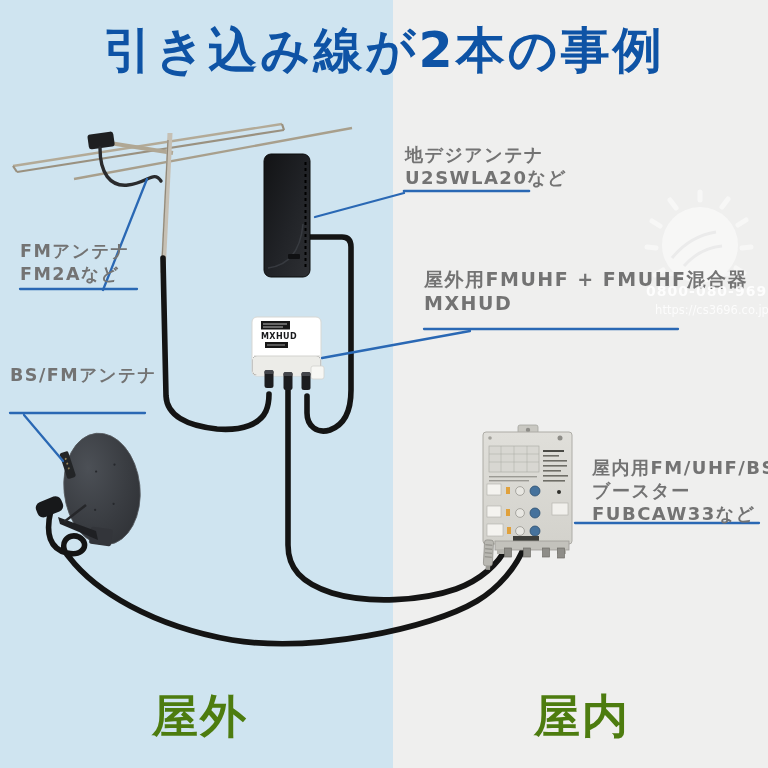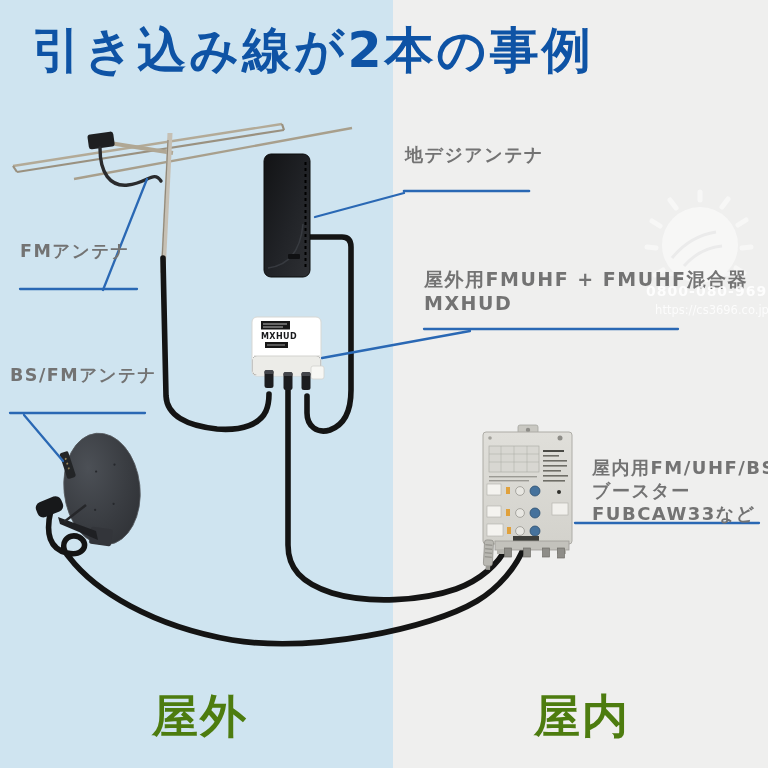--- a/index.html
+++ b/index.html
@@ -1,22 +1,22 @@
 <!DOCTYPE html>
 <html><head>
 <meta charset="utf-8">
 <style>
   html,body{margin:0;padding:0;}
   body{width:768px;height:768px;overflow:hidden;font-family:"DejaVu Sans","Liberation Sans",sans-serif;}
   #stage{position:relative;width:768px;height:768px;background:#efefee;}
   .bg-outdoor{position:absolute;left:0;top:0;width:393px;height:768px;background:#cfe4f0;}
   .bg-indoor{position:absolute;left:393px;top:0;width:375px;height:768px;background:#efefee;}
   svg.diagram{position:absolute;left:0;top:0;}
-  .page-title{position:absolute;left:0;right:0;top:18px;text-align:left;
-    font-size:49px;font-weight:900;color:#0e53a5;letter-spacing:3px;white-space:nowrap;margin-left:32px;}
+  .page-title{position:absolute;left:0;right:0;top:18px;text-align:center;
+    font-size:49px;font-weight:900;color:#0e53a5;letter-spacing:3px;white-space:nowrap;}
   .note{position:absolute;color:#737373;font-weight:700;letter-spacing:1.5px;line-height:23px;font-size:17.5px;white-space:nowrap;}
   .note div{white-space:nowrap;}
   .note-fm{left:20px;top:240px;}
   .note-digital{left:405px;top:143px;font-size:18px;}
   .note-mixer{left:424px;top:267px;font-size:19px;line-height:24px;}
   .note-bscs{left:10px;top:364px;}
   .note-booster{left:592px;top:456px;font-size:18px;line-height:23px;}
   .zone-label{position:absolute;top:686px;transform:translateX(-50%);
     font-size:46px;font-weight:700;color:#4d7c0f;letter-spacing:2px;white-space:nowrap;}
   .zone-outdoor{left:200px;}
@@ -226,24 +226,26 @@
       <line x1="10" y1="413" x2="145" y2="413"></line>
       <line x1="24" y1="415" x2="63" y2="461"></line>
       <line x1="575" y1="523" x2="759" y2="523"></line>
     </g>
   </svg>
 
   <div class="page-title">引き込み線が2本の事例</div>
 
   <div class="note note-fm">
     <div>FMアンテナ</div>
+    <div>FM2Aなど</div>
   </div>
 
   <div class="note note-digital">
     <div>地デジアンテナ</div>
+    <div>U2SWLA20など</div>
   </div>
 
   <div class="note note-mixer">
     <div>屋外用FMUHF + FMUHF混合器</div>
     <div>MXHUD</div>
   </div>
 
   <div class="note note-bscs">
     <div>BS/FMアンテナ</div>
   </div>

